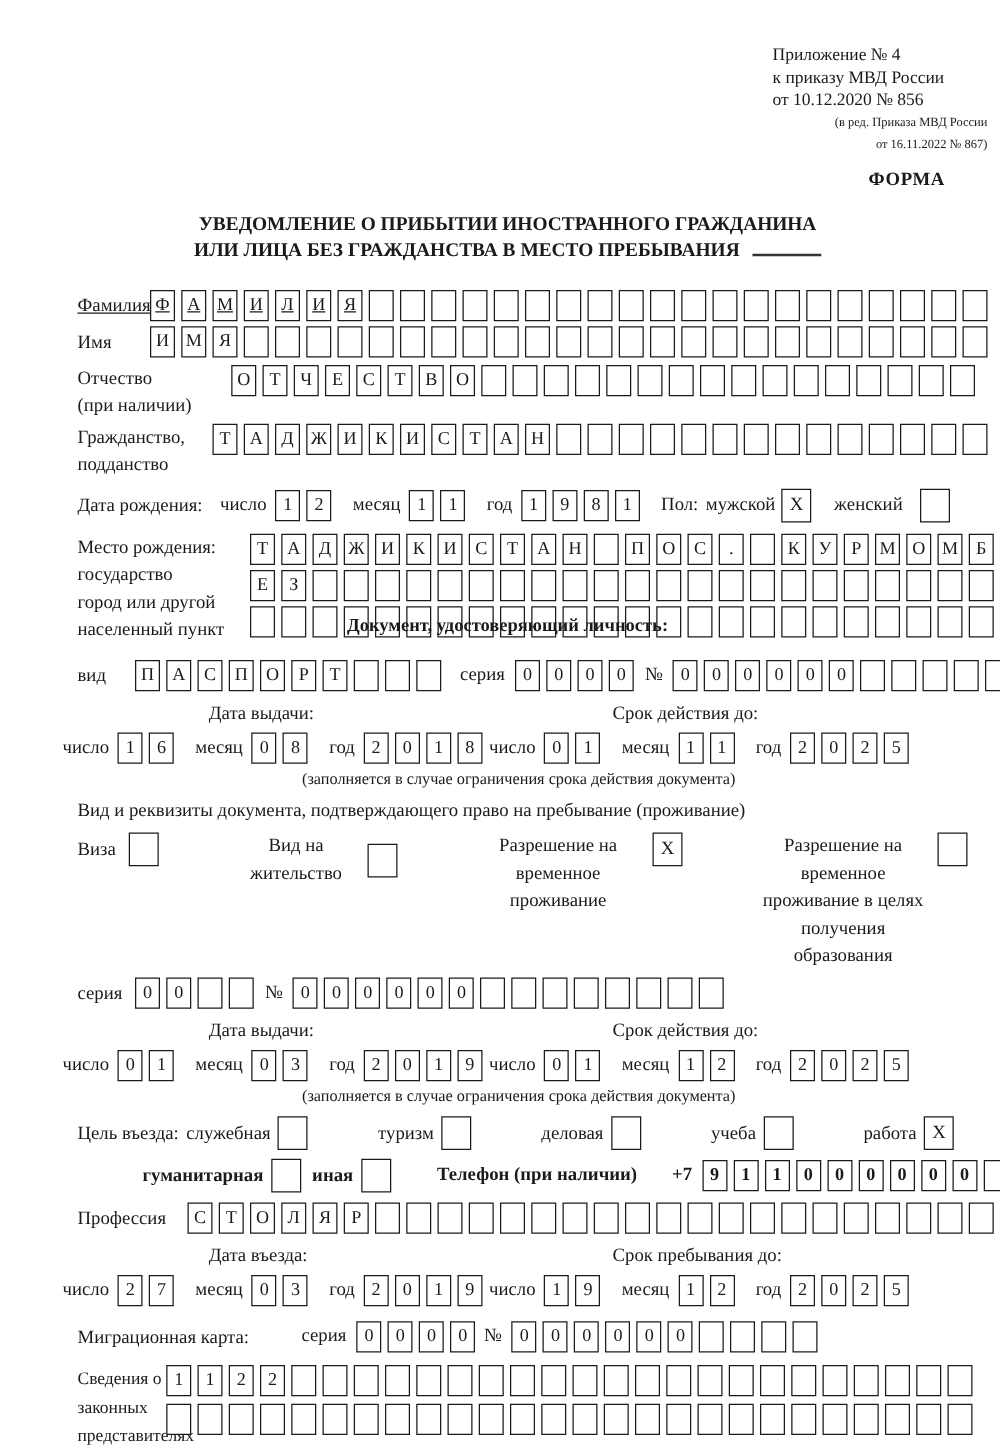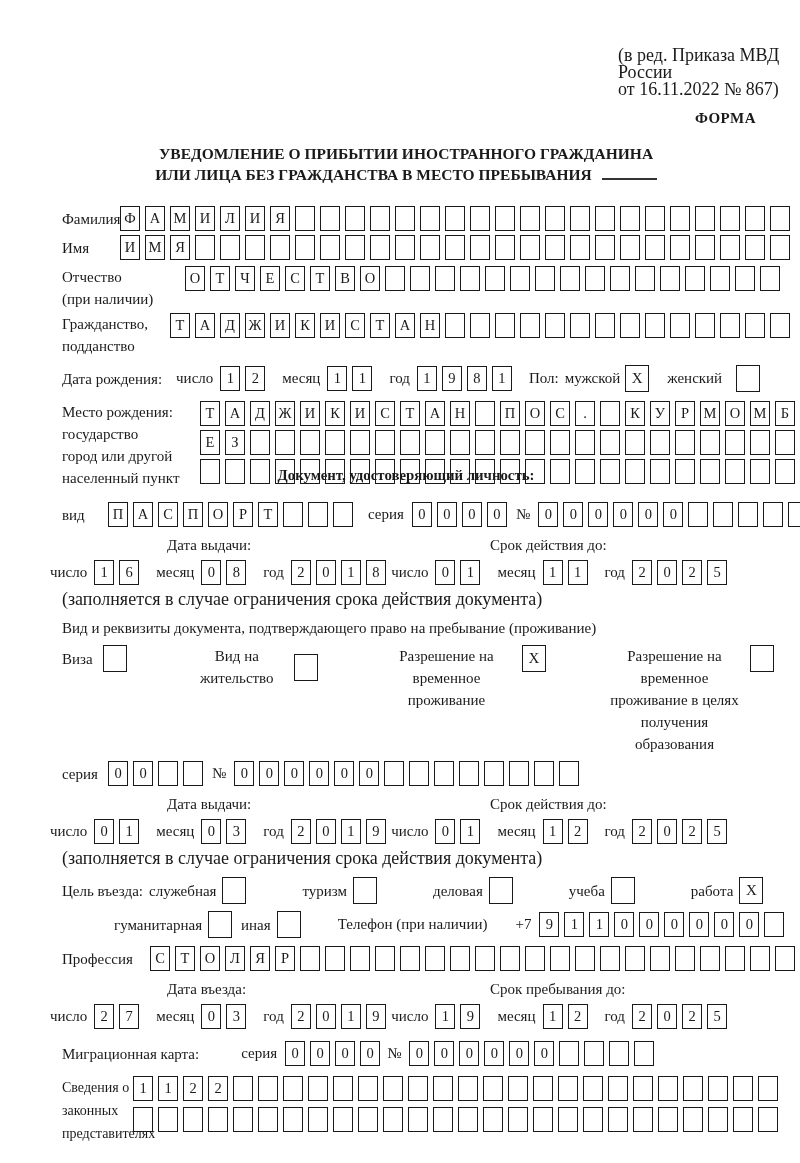--- a/index.html
+++ b/index.html
@@ -2,21 +2,21 @@
 <html><head>
 <meta charset="utf-8">
 <style>
   html,body{margin:0;padding:0;background:#ffffff;}
   .page{position:relative;width:800px;height:1163px;background:#fff;color:#1a1a1a;
         font-family:"Liberation Serif","DejaVu Serif",serif;font-size:15px;overflow:hidden;
         padding:0;box-sizing:border-box;}
   .inner{padding:36px 10px 0 62px;box-sizing:border-box;}
   
   .refblock{margin-left:556px;line-height:18px;font-size:14px;}
-  .refblock2{margin-left:556px;line-height:17px;font-size:18px;margin-top:11px;}
+  .refblock2{margin-left:556px;line-height:17px;font-size:10px;margin-top:0;text-align:right;}
   .forma{font-weight:bold;text-align:right;margin:12px 34px 0 0;font-size:15px;letter-spacing:.5px;}
   .title{font-weight:bold;text-align:center;font-size:15.5px;line-height:21px;margin-top:16px;margin-right:40px;}
   .blankline{display:inline-block;width:55px;height:2px;background:#333;margin-left:10px;}
   .section-h{font-weight:bold;font-size:14.6px;letter-spacing:.4px;margin-top:25px;margin-left:-20px;white-space:nowrap;}
   
   .frow{display:flex;align-items:center;white-space:nowrap;}
   .frow.top{align-items:flex-start;}
   .flabel{flex-shrink:0;line-height:20px;}
   .lblcol{display:flex;flex-direction:column;flex-shrink:0;line-height:22px;}
   .cellgroup{display:inline-flex;flex-wrap:nowrap;}
@@ -26,50 +26,55 @@
   .checkbox{display:inline-block;width:24px;height:27px;box-sizing:border-box;border:1.5px solid #1a1a1a;
         text-align:center;line-height:25px;font-size:15px;flex-shrink:0;}
   .dg-word{margin:0 7px 0 12px;}
   .dg-word:first-child{margin-left:0;}
   .dates-row{position:relative;height:20px;margin-top:10px;}
   .dates-row .dlab1{position:absolute;left:105px;}
   .dates-row .dlab2{position:absolute;left:428px;}
   .dgrow{display:flex;align-items:center;margin-top:3px;}
   .dg1{margin-left:-12px;}
   .dg2{margin-left:auto;margin-right:58px;}
-  .note{text-align:left;font-size:18px;margin:4px 22px 0 0;}
+  .note{text-align:center;font-size:13px;margin:4px 22px 0 0;}
   .doc-h{font-weight:bold;text-align:center;margin:4px 40px 0 0;font-size:14.8px;}
   .opt{display:inline-flex;align-items:center;margin-right:16px;}
   .opt.stacked{align-items:flex-start;}
   .opt-label{display:inline-flex;flex-direction:column;align-items:center;margin-right:10px;line-height:22px;text-align:center;}
   .optsrow{display:flex;align-items:flex-start;margin-top:8px;gap:47px;}
   .gap8 .opt{margin-right:9px;}
   .gap8 .opt .opt-label{margin-right:6px;}
   .smallgap{margin-right:8px;}
 </style>
 </head>
 <body>
 
 <div class="page">
   <div class="inner">
 
+    <div class="refblock">
+      <div>Приложение № 4</div>
+      <div>к приказу МВД России</div>
+      <div>от 10.12.2020 № 856</div>
+    </div>
     <div class="refblock2">
       <div>(в ред. Приказа МВД России</div>
       <div>от 16.11.2022 № 867)</div>
     </div>
 
     <div class="forma">ФОРМА</div>
 
     <div class="title">
       <div>УВЕДОМЛЕНИЕ О ПРИБЫТИИ ИНОСТРАННОГО ГРАЖДАНИНА</div>
       <div><span>ИЛИ ЛИЦА БЕЗ ГРАЖДАНСТВА В МЕСТО ПРЕБЫВАНИЯ</span><span class="blankline"></span></div>
     </div>
 
 
-    <div class="frow" style="margin-top:21px;">
+    <div class="frow" style="margin-top:21px;text-decoration:underline;">
       <span class="flabel" style="width:58px;">Фамилия</span>
       <span class="cellgroup">
           <span class="cell">Ф</span>
           <span class="cell">А</span>
           <span class="cell">М</span>
           <span class="cell">И</span>
           <span class="cell">Л</span>
           <span class="cell">И</span>
           <span class="cell">Я</span>
           <span class="cell"></span>
@@ -513,21 +518,21 @@
           </span>
           <span class="opt">
             <span class="opt-label">
               <span class="opt-line">транзит</span>
             </span>
             <span class="checkbox"></span>
           </span>
         </span>
     </div>
 
-    <div class="frow gap8" style="margin-top:7px;">
+    <div class="frow gap8" style="margin-top:7px;font-weight:bold;">
       <span style="display:inline-flex;align-items:center;margin-left:52px;">
           <span class="opt">
             <span class="opt-label">
               <span class="opt-line">гуманитарная</span>
             </span>
             <span class="checkbox"></span>
           </span>
           <span class="opt">
             <span class="opt-label">
               <span class="opt-line">иная</span>

